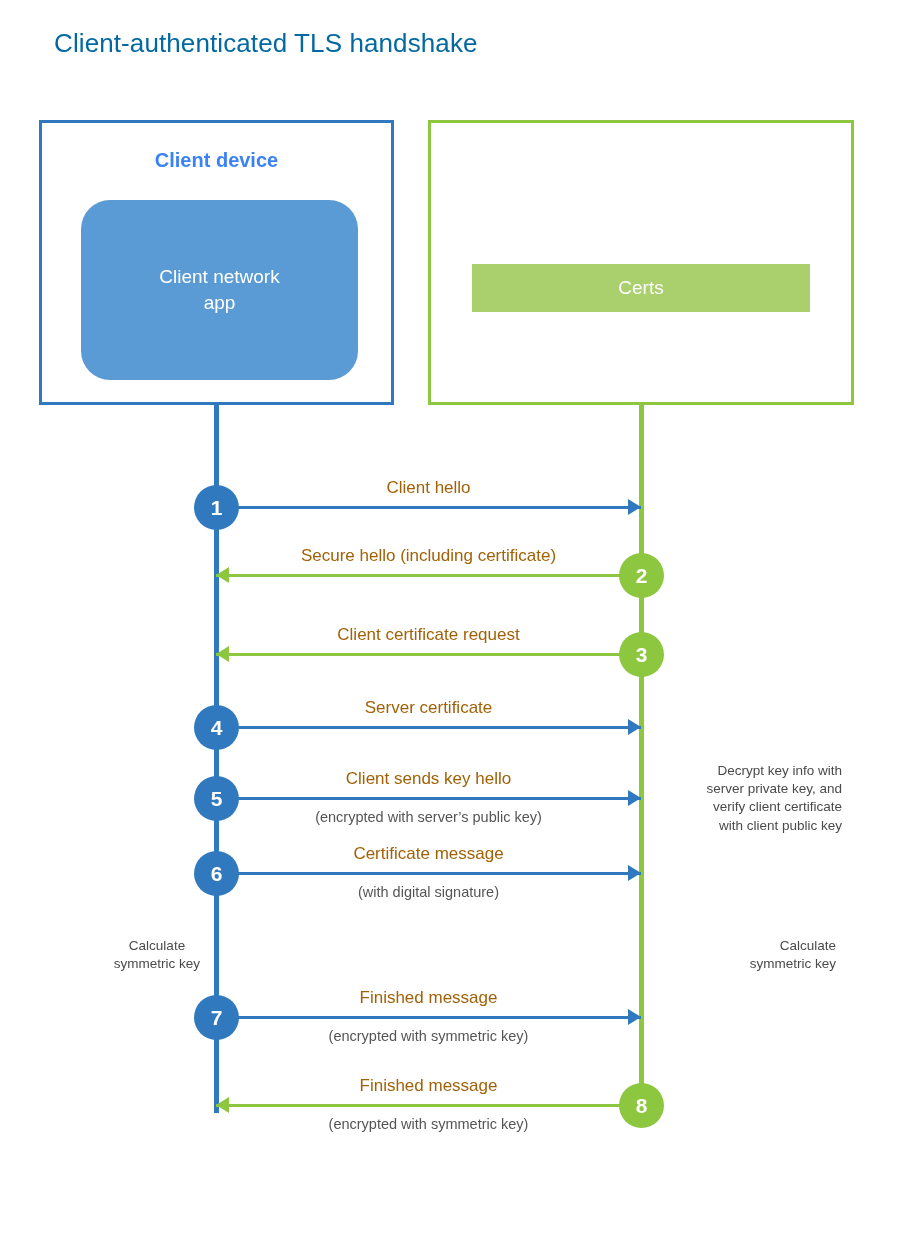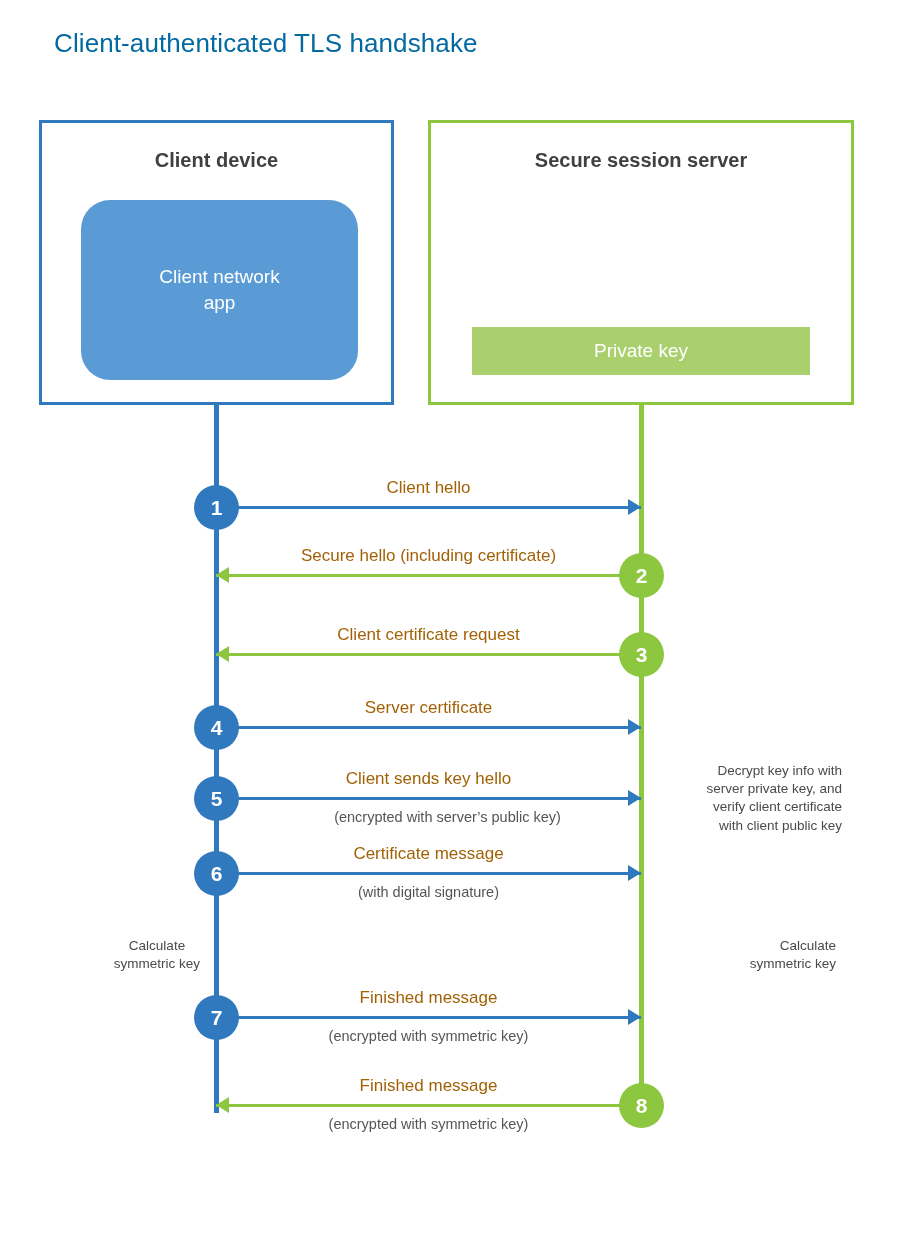--- a/index.html
+++ b/index.html
@@ -48,21 +48,21 @@
     border: 3px solid #8dc63f;
   }
   .party-title {
     position: absolute;
     left: 0;
     right: 0;
     top: 26px;
     text-align: center;
     font-size: 20px;
     font-weight: bold;
-    color: #404040;
+    color: #3b82f6;
   }
 
   #client-app {
     position: absolute;
     left: 39px;
     top: 77px;
     width: 277px;
     height: 180px;
     background: #5b9bd5;
     color: #ffffff;
@@ -181,22 +181,21 @@
 <body>
 
 <div id="diagram-title">Client-authenticated TLS handshake</div>
 
 <div class="party-box" id="client-box">
   <div class="party-title">Client device</div>
   <div id="client-app">Client network<br>app</div>
 </div>
 
 <div class="party-box" id="server-box">
-  <div class="party-title">Secure session server</div>
-  <div class="server-chip" id="server-chip-2">Private key</div>
+  <div class="server-chip" id="server-chip-1">Certs</div>
 </div>
 
 <div class="lifeline" id="client-lifeline"></div>
 <div class="lifeline" id="server-lifeline"></div>
 
 <div id="messages-layer">
     <div class="msg-line to-right" style="left: 216px; top: 506px; width: 425px;"></div>
     <div class="arrow-head right" style="top: 499px; left: 628px;"></div>
     <div class="step-circle client" style="left: 194px; top: 485px;">1</div>
     <div class="msg-label" style="left: 428.5px; top: 478px;">Client hello</div>
@@ -209,21 +208,21 @@
     <div class="step-circle server" style="left: 619px; top: 632px;">3</div>
     <div class="msg-label" style="left: 428.5px; top: 625px;">Client certificate request</div>
     <div class="msg-line to-right" style="left: 216px; top: 726px; width: 425px;"></div>
     <div class="arrow-head right" style="top: 719px; left: 628px;"></div>
     <div class="step-circle client" style="left: 194px; top: 705px;">4</div>
     <div class="msg-label" style="left: 428.5px; top: 698px;">Server certificate</div>
     <div class="msg-line to-right" style="left: 216px; top: 797px; width: 425px;"></div>
     <div class="arrow-head right" style="top: 790px; left: 628px;"></div>
     <div class="step-circle client" style="left: 194px; top: 776px;">5</div>
     <div class="msg-label" style="left: 428.5px; top: 769px;">Client sends key hello</div>
-    <div class="msg-sublabel" style="left: 428.5px; top: 809px; margin-left: 19px;">(encrypted with server’s public key)</div>
+    <div class="msg-sublabel" style="left: 428.5px; top: 809px;">(encrypted with server’s public key)</div>
     <div class="msg-line to-right" style="left: 216px; top: 872px; width: 425px;"></div>
     <div class="arrow-head right" style="top: 865px; left: 628px;"></div>
     <div class="step-circle client" style="left: 194px; top: 851px;">6</div>
     <div class="msg-label" style="left: 428.5px; top: 844px;">Certificate message</div>
     <div class="msg-sublabel" style="left: 428.5px; top: 884px;">(with digital signature)</div>
     <div class="msg-line to-right" style="left: 216px; top: 1016px; width: 425px;"></div>
     <div class="arrow-head right" style="top: 1009px; left: 628px;"></div>
     <div class="step-circle client" style="left: 194px; top: 995px;">7</div>
     <div class="msg-label" style="left: 428.5px; top: 988px;">Finished message</div>
     <div class="msg-sublabel" style="left: 428.5px; top: 1028px;">(encrypted with symmetric key)</div>

